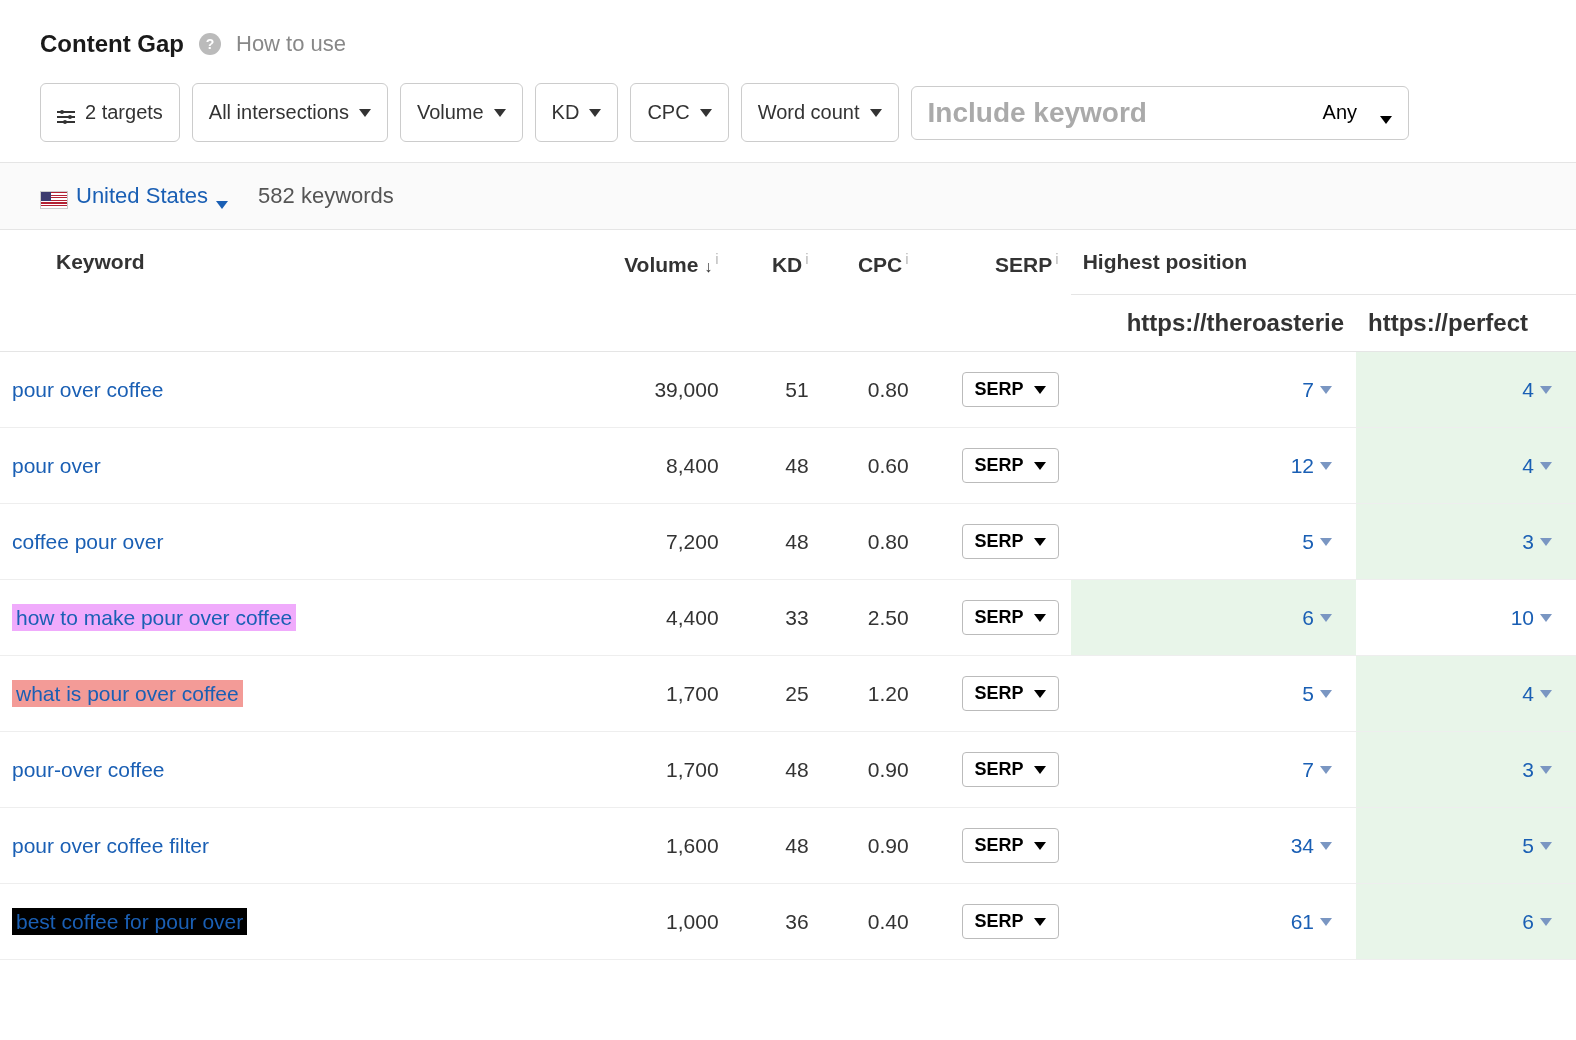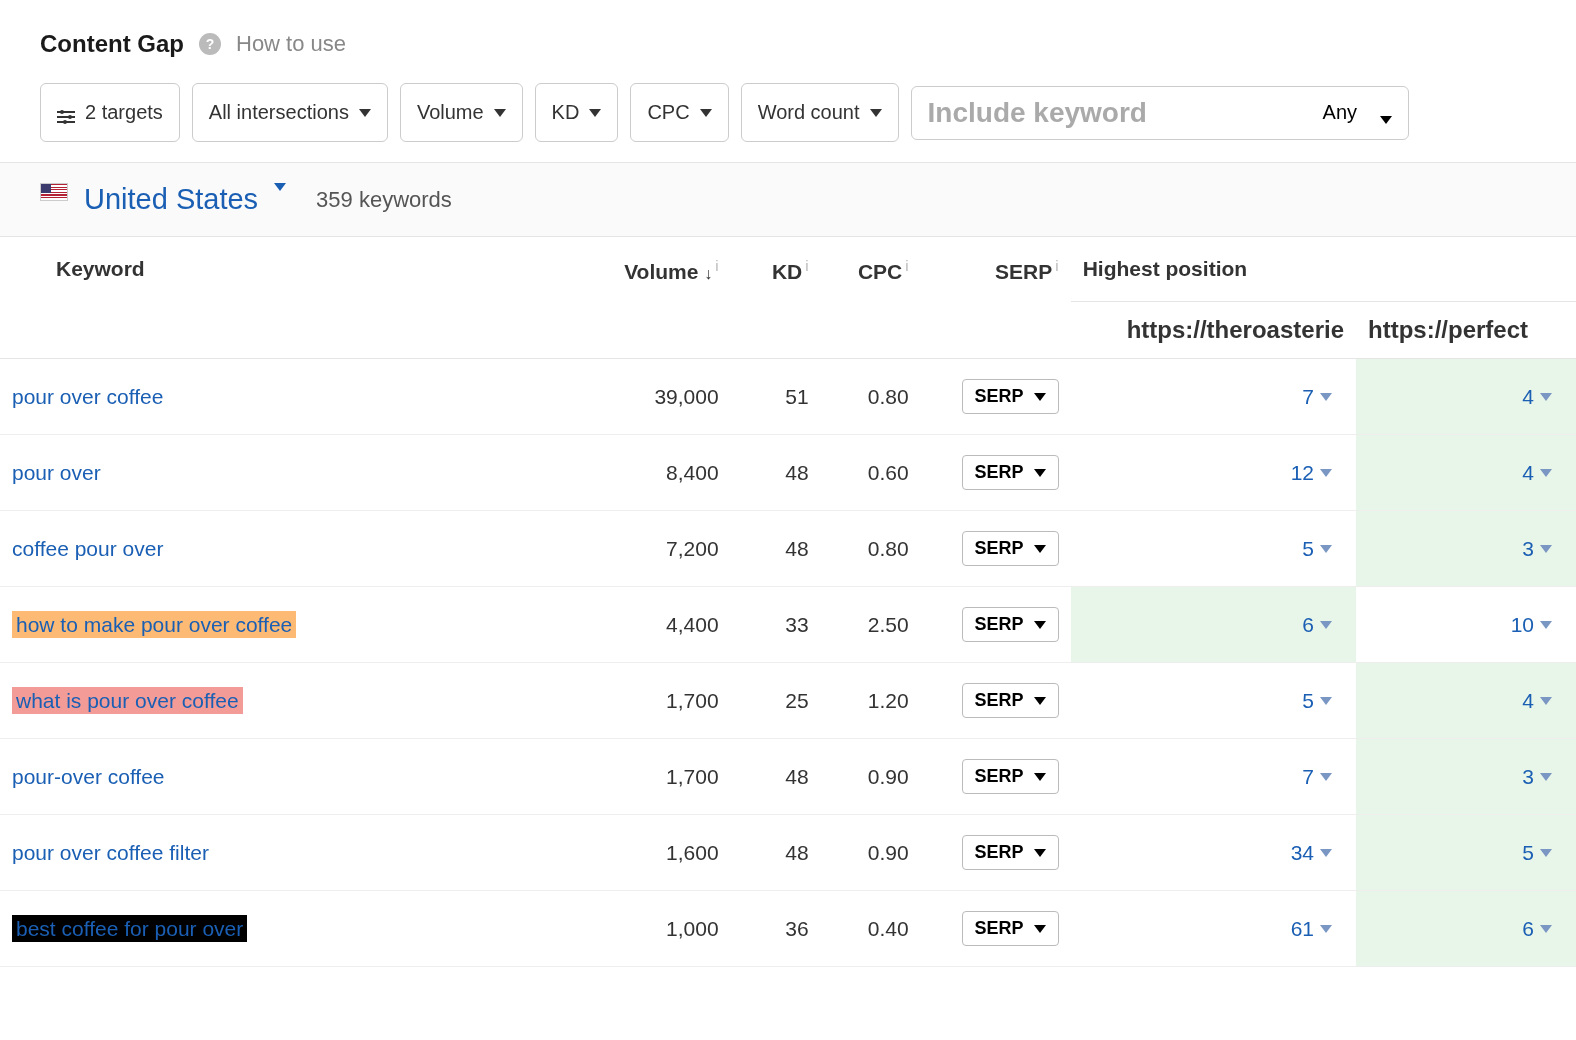--- a/index.html
+++ b/index.html
@@ -14,33 +14,33 @@
 .filter-btn { border: 1px solid #ccc; border-radius: 6px; background: #fff; padding: 17px 16px; font-size: 20px; color: #333; display: inline-flex; align-items: center; gap: 10px; cursor: pointer; }
 .sliders-icon { display: inline-block; width: 18px; height: 14px; }
 .sliders-icon svg { width: 18px; height: 14px; }
 .include-input { border: 1px solid #ccc; border-radius: 6px; padding: 10px 16px; font-size: 20px; color: #333; display: inline-flex; align-items: center; gap: 20px; min-width: 340px; justify-content: space-between; background: #fff; }
 .include-input input { border: none; outline: none; font-size: 28px; color: #c2410c; flex: 1; font-weight: bold; }
 .include-input input::placeholder { color: #aaa; }
 .include-any { color: #000000; display: inline-flex; align-items: flex-end; gap: 23px; }
 .subbar { border-top: 1px solid #e5e5e5; border-bottom: 1px solid #e5e5e5; background: #fafafa; padding: 20px 40px; display: flex; align-items: center; gap: 30px; }
 .flag { width: 28px; height: 18px; display: inline-block; background: linear-gradient(to bottom, #b22234 0%, #b22234 8%, #fff 8%, #fff 16%, #b22234 16%, #b22234 24%, #fff 24%, #fff 32%, #b22234 32%, #b22234 40%, #fff 40%, #fff 48%, #b22234 48%, #b22234 56%, #fff 56%, #fff 64%, #b22234 64%, #b22234 72%, #fff 72%, #fff 80%, #b22234 80%, #b22234 88%, #fff 88%, #fff 100%); position: relative; border: 1px solid #ccc; }
 .flag::before { content: ""; position: absolute; top: 0; left: 0; width: 40%; height: 54%; background: #3c3b6e; }
-.country { color: #1a5fb4; font-size: 29px; display: inline-flex; align-items: flex-start; gap: 16px; cursor: pointer; }
+.country { color: #1a5fb4; font-size: 22px; display: inline-flex; align-items: flex-end; gap: 8px; cursor: pointer; }
 .keyword-count { color: #555; font-size: 22px; }
 table { width: 100%; border-collapse: collapse; }
 thead th { text-align: left; font-size: 21px; font-weight: 700; color: #333; padding: 20px 12px; border-bottom: 1px solid #e5e5e5; vertical-align: top; }
 thead th.right { text-align: right; }
 .sort-arrow { font-size: 16px; }
 .info-i { color: #bbb; font-size: 15px; font-weight: normal; margin-left: 3px; vertical-align: super; }
 .subhead-row th { font-size: 24px; font-weight: 700; padding: 14px 12px; white-space: nowrap; overflow: hidden; }
 tbody td { padding: 20px 12px; border-bottom: 1px solid #eee; font-size: 21px; vertical-align: middle; }
 tbody td.kw { }
 tbody td.right { text-align: right; }
 .kw-link { color: #1a5fb4; text-decoration: none; }
-.hl-green { background: #fdba74; padding: 2px 4px; }
+.hl-green { background: #f0abfc; padding: 2px 4px; }
 .hl-red { background: #f39b97; padding: 2px 4px; }
 .hl-yellow { background: #000000; padding: 2px 4px; }
 .serp-btn { border: 1px solid #bbb; border-radius: 4px; background: #fff; padding: 6px 12px; font-size: 18px; font-weight: 700; display: inline-flex; align-items: center; gap: 10px; cursor: pointer; }
 .pos-cell { text-align: right; padding-right: 24px !important; }
 .pos-val { color: #1a5fb4; display: inline-flex; align-items: center; gap: 6px; }
 .pos-val .caret { color: #7a96c2; font-size: 12px; }
 .bg-green-light { background: #e8f5e9; }
 .col-pos1, .col-pos2 { width: 220px; }
 .col-serp { width: 150px; }
 .col-vol { width: 140px; }
@@ -103,21 +103,21 @@
       </div>
     </div>
   </div>
 
   <div class="subbar">
     <span class="country">
       <span class="flag"></span>
       <span>United States</span>
       <span class="caret-down" style="color:#1a5fb4"></span>
     </span>
-    <span class="keyword-count">359 keywords</span>
+    <span class="keyword-count">582 keywords</span>
   </div>
 
   <table>
     <thead>
       <tr>
         <th rowspan="2"><span>Keyword</span></th>
         <th rowspan="2" class="right col-vol"><span>Volume</span> <span class="sort-arrow">↓</span><span class="info-i">i</span></th>
         <th rowspan="2" class="right col-kd"><span>KD</span><span class="info-i">i</span></th>
         <th rowspan="2" class="right col-cpc"><span>CPC</span><span class="info-i">i</span></th>
         <th rowspan="2" class="right col-serp"><span>SERP</span><span class="info-i">i</span></th>

